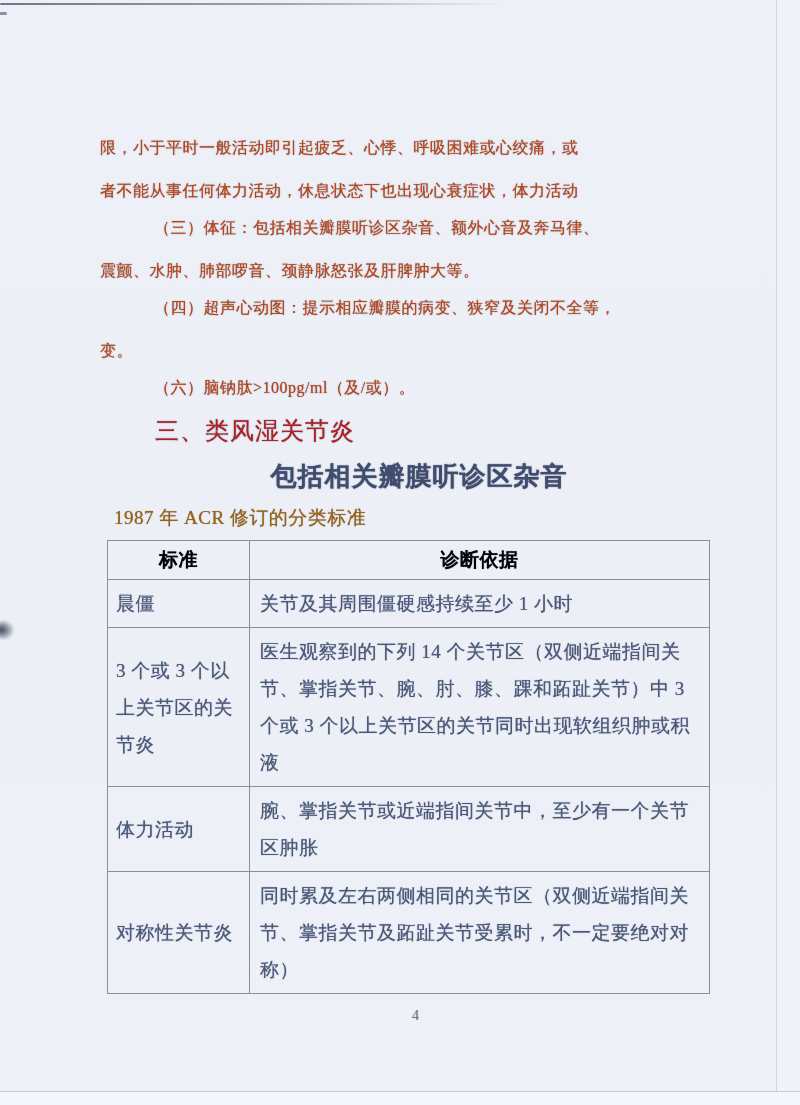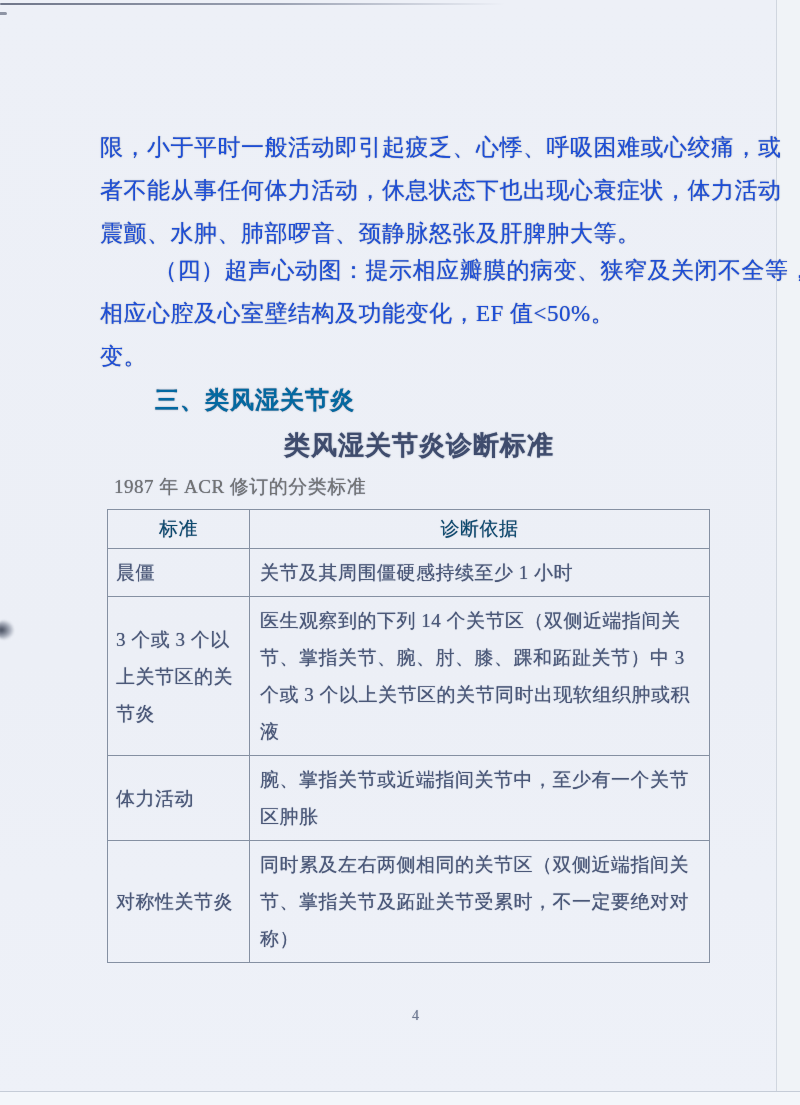--- a/index.html
+++ b/index.html
@@ -36,52 +36,52 @@
     position: absolute; top: 1091px; left: 0; width: 800px; height: 14px;
     background: #f3f6fa;
     border-top: 1px solid rgba(152,161,179,0.5);
   }
 
   
   .content {
     position: absolute; left: 100px; top: 126px; width: 614px;
   }
   .bline {
-    font-size: 23px;
-    color: #1d4ed8;
+    font-size: 16px;
+    color: #c2410c;
     height: 43px; line-height: 43px;
     letter-spacing: 0.5px;
     white-space: nowrap;
     text-shadow: 0 0 1.2px rgba(78,92,126,0.85);
   }
   .ind { padding-left: 54px; }
   .pstart { margin-top: -6px; }
 
   .section-heading {
     margin-top: 0;
     padding-left: 55px;
-    font-size: 24px; font-weight: bold;
-    color: #0369a1;
+    font-size: 24px; font-weight: normal;
+    color: #b91c1c;
     height: 45px; line-height: 45px;
     letter-spacing: 1px;
     text-shadow: 0 0 1.3px rgba(63,76,109,0.9);
   }
   .table-title {
     text-align: center;
     margin-left: 24px;
     font-size: 26px; font-weight: bold;
     color: #3f4c6d;
     height: 46px; line-height: 46px;
     letter-spacing: 1px;
     text-shadow: 0 0 1.3px rgba(63,76,109,0.9);
   }
   .table-subtitle {
     margin-left: 14px; margin-top: 1px;
     font-size: 19px;
-    color: #737373;
+    color: #a16207;
     height: 33px; line-height: 33px;
     letter-spacing: 0.5px;
     text-shadow: 0 0 1px rgba(78,92,126,0.8);
   }
 
   
   table.criteria {
     margin-left: 7px; margin-top: 6px;
     width: 603px;
     border-collapse: collapse;
@@ -89,23 +89,23 @@
     font-size: 19px;
     color: #4b5878;
     text-shadow: 0 0 1px rgba(78,92,126,0.8);
     letter-spacing: 0.5px;
   }
   table.criteria th, table.criteria td {
     border: 1px solid #8590a2;
   }
   table.criteria th {
     height: 36px;
-    font-weight: normal;
+    font-weight: bold;
     text-align: center;
-    color: #0c4a6e;
+    color: #000000;
   }
   table.criteria col.c1 { width: 142px; }
   table.criteria td {
     padding: 5px 10px;
     line-height: 37px;
     vertical-align: middle;
     text-align: left;
   }
   table.criteria td.crit { padding-left: 8px; padding-right: 16px; }
 
@@ -121,27 +121,28 @@
 <div class="top-edge-line"></div>
 <div class="top-edge-tick"></div>
 <div class="left-smudge"></div>
 <div class="right-edge-strip"></div>
 <div class="bottom-strip"></div>
 
 <div class="content">
 
   <div class="bline">限，小于平时一般活动即引起疲乏、心悸、呼吸困难或心绞痛，或</div>
   <div class="bline">者不能从事任何体力活动，休息状态下也出现心衰症状，体力活动</div>
+  <div class="bline ind pstart">（三）体征：包括相关瓣膜听诊区杂音、额外心音及奔马律、</div>
   <div class="bline">震颤、水肿、肺部啰音、颈静脉怒张及肝脾肿大等。</div>
   <div class="bline ind pstart">（四）超声心动图：提示相应瓣膜的病变、狭窄及关闭不全等，</div>
-  <div class="bline">相应心腔及心室壁结构及功能变化，EF 值&lt;50%。</div>
   <div class="bline">变。</div>
+  <div class="bline ind pstart">（六）脑钠肽&gt;100pg/ml（及/或）。</div>
 
   <div class="section-heading">三、类风湿关节炎</div>
-  <div class="table-title">类风湿关节炎诊断标准</div>
+  <div class="table-title">包括相关瓣膜听诊区杂音</div>
   <div class="table-subtitle">1987 年 ACR 修订的分类标准</div>
 
   <table class="criteria">
     <colgroup>
         <col class="c1">
         <col class="c2">
       </colgroup>
     <thead>
       <tr>
         <th>标准</th>

